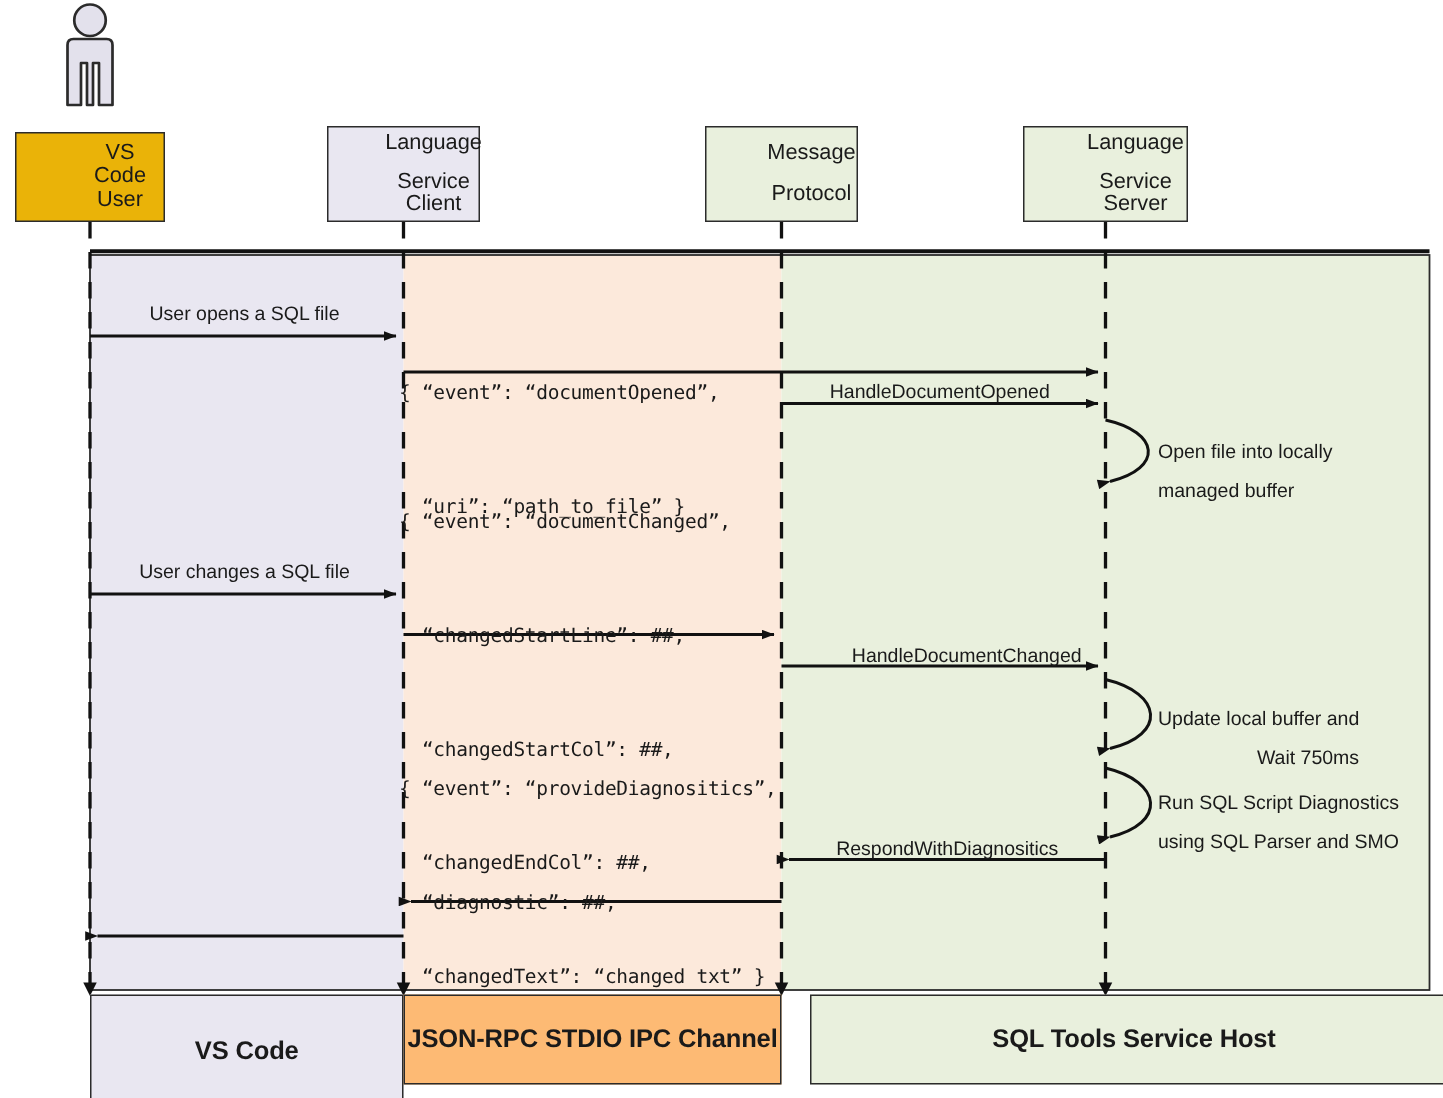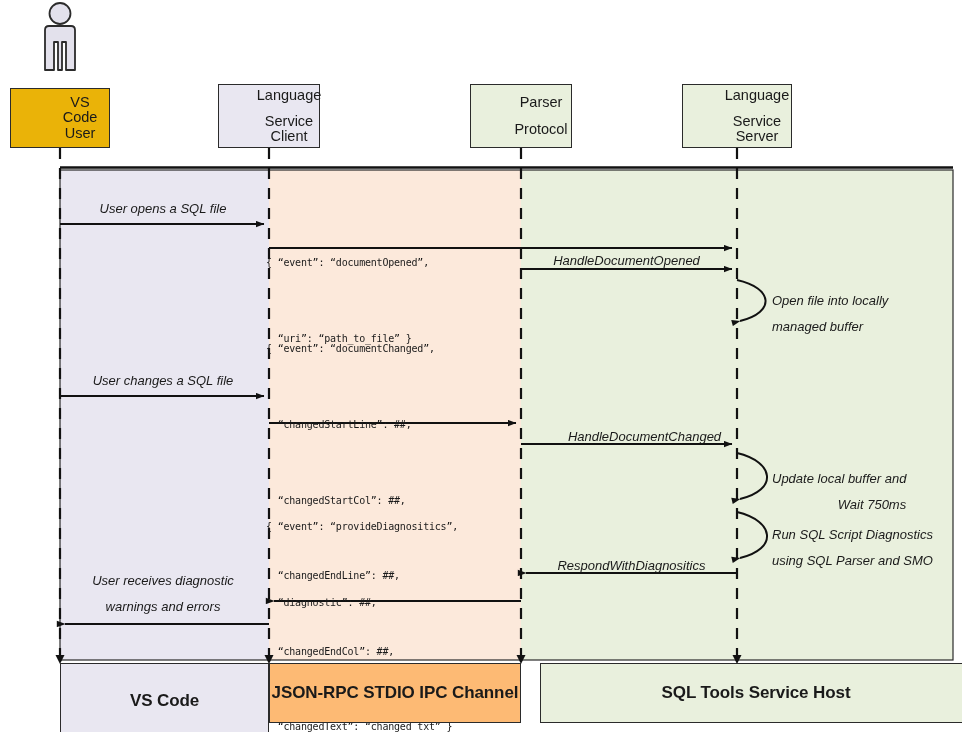--- a/index.html
+++ b/index.html
@@ -8,26 +8,26 @@
   #stage{position:absolute;left:0;top:0;width:962px;height:732px;}
   svg.layer{position:absolute;left:0;top:0;width:962px;height:732px;overflow:visible;}
   .hdr-box{position:absolute;box-sizing:border-box;border:1.6px solid #2b2b2b;
            display:flex;flex-direction:column;align-items:center;justify-content:center;
            font-size:14.5px;line-height:1.05;text-align:center;}
   .hdr-box span{display:block;padding-left:40px;}
   .hdr-box span + span{margin-top:11px;}
   .foot-box{position:absolute;box-sizing:border-box;border:1.4px solid #2b2b2b;
             display:flex;align-items:center;justify-content:center;
             font-size:17px;font-weight:bold;text-align:center;letter-spacing:-.1px;}
-  .msg{position:absolute;font-size:13px;font-style:italic;white-space:nowrap;
+  .msg{position:absolute;font-size:13px;white-space:nowrap;
        text-align:center;line-height:1.0;}
   .msg span{display:block;}
   .msg span + span{margin-top:13px;}
   .json{position:absolute;font-family:"DejaVu Sans Mono",monospace;
-        font-size:10px;line-height:25.2px;white-space:pre;letter-spacing:-.2px;}
+        font-size:13px;line-height:25.2px;white-space:pre;letter-spacing:-.2px;}
   .json i{font-style:normal;display:block;}
 </style>
 </head>
 <body>
 
 <div id="stage">
 
   <svg class="layer" viewBox="0 0 962 732">
     <defs>
       <marker id="ah" markerWidth="9" markerHeight="9" refX="8.2" refY="3.2" orient="auto" markerUnits="userSpaceOnUse">
@@ -91,41 +91,37 @@
   <div class="hdr-box" style="left:10px;top:88px;width:100px;height:60px;background:#eab308;">
     <span>VS Code User</span>
   </div>
 
   <div class="hdr-box" style="left:218px;top:84px;width:102px;height:64px;background:#e9e7f1;">
     <span>Language</span>
     <span>Service Client</span>
   </div>
 
   <div class="hdr-box" style="left:470px;top:84px;width:102px;height:64px;background:#e9f0dd;">
-    <span>Parser</span>
+    <span>Message</span>
     <span>Protocol</span>
   </div>
 
   <div class="hdr-box" style="left:682px;top:84px;width:110px;height:64px;background:#e9f0dd;">
     <span>Language</span>
     <span>Service Server</span>
   </div>
 
   <div class="msg" style="left:60px;top:202px;width:206px;">
     <span>User opens a SQL file</span>
   </div>
 
   <div class="msg" style="left:60px;top:374px;width:206px;">
     <span>User changes a SQL file</span>
   </div>
 
-  <div class="msg" style="left:60px;top:574px;width:206px;">
-    <span>User receives diagnostic</span>
-    <span>warnings and errors</span>
-  </div>
 
   <div class="msg" style="left:521px;top:254px;width:211px;">
     <span>HandleDocumentOpened</span>
   </div>
 
   <div class="msg" style="left:521px;top:430px;width:211px;padding-left:18px;">
     <span>HandleDocumentChanged</span>
   </div>
 
   <div class="msg" style="left:526px;top:559px;width:211px;">
@@ -149,21 +145,20 @@
 
   <div class="json" style="left:266px;top:200px;">
     <i>{ “event”: “documentOpened”,</i>
     <i>  “uri”: “path_to_file” }</i>
   </div>
 
   <div class="json" style="left:266px;top:286px;">
     <i>{ “event”: “documentChanged”,</i>
     <i>  “changedStartLine”: ##,</i>
     <i>  “changedStartCol”: ##,</i>
-    <i>  “changedEndLine”: ##,</i>
     <i>  “changedEndCol”: ##,</i>
     <i>  “changedText”: “changed txt” }</i>
   </div>
 
   <div class="json" style="left:266px;top:464px;">
     <i>{ “event”: “provideDiagnositics”,</i>
     <i>  “diagnostic”: ##,</i>
     <i>  “startCol”: ##,</i>
     
     

